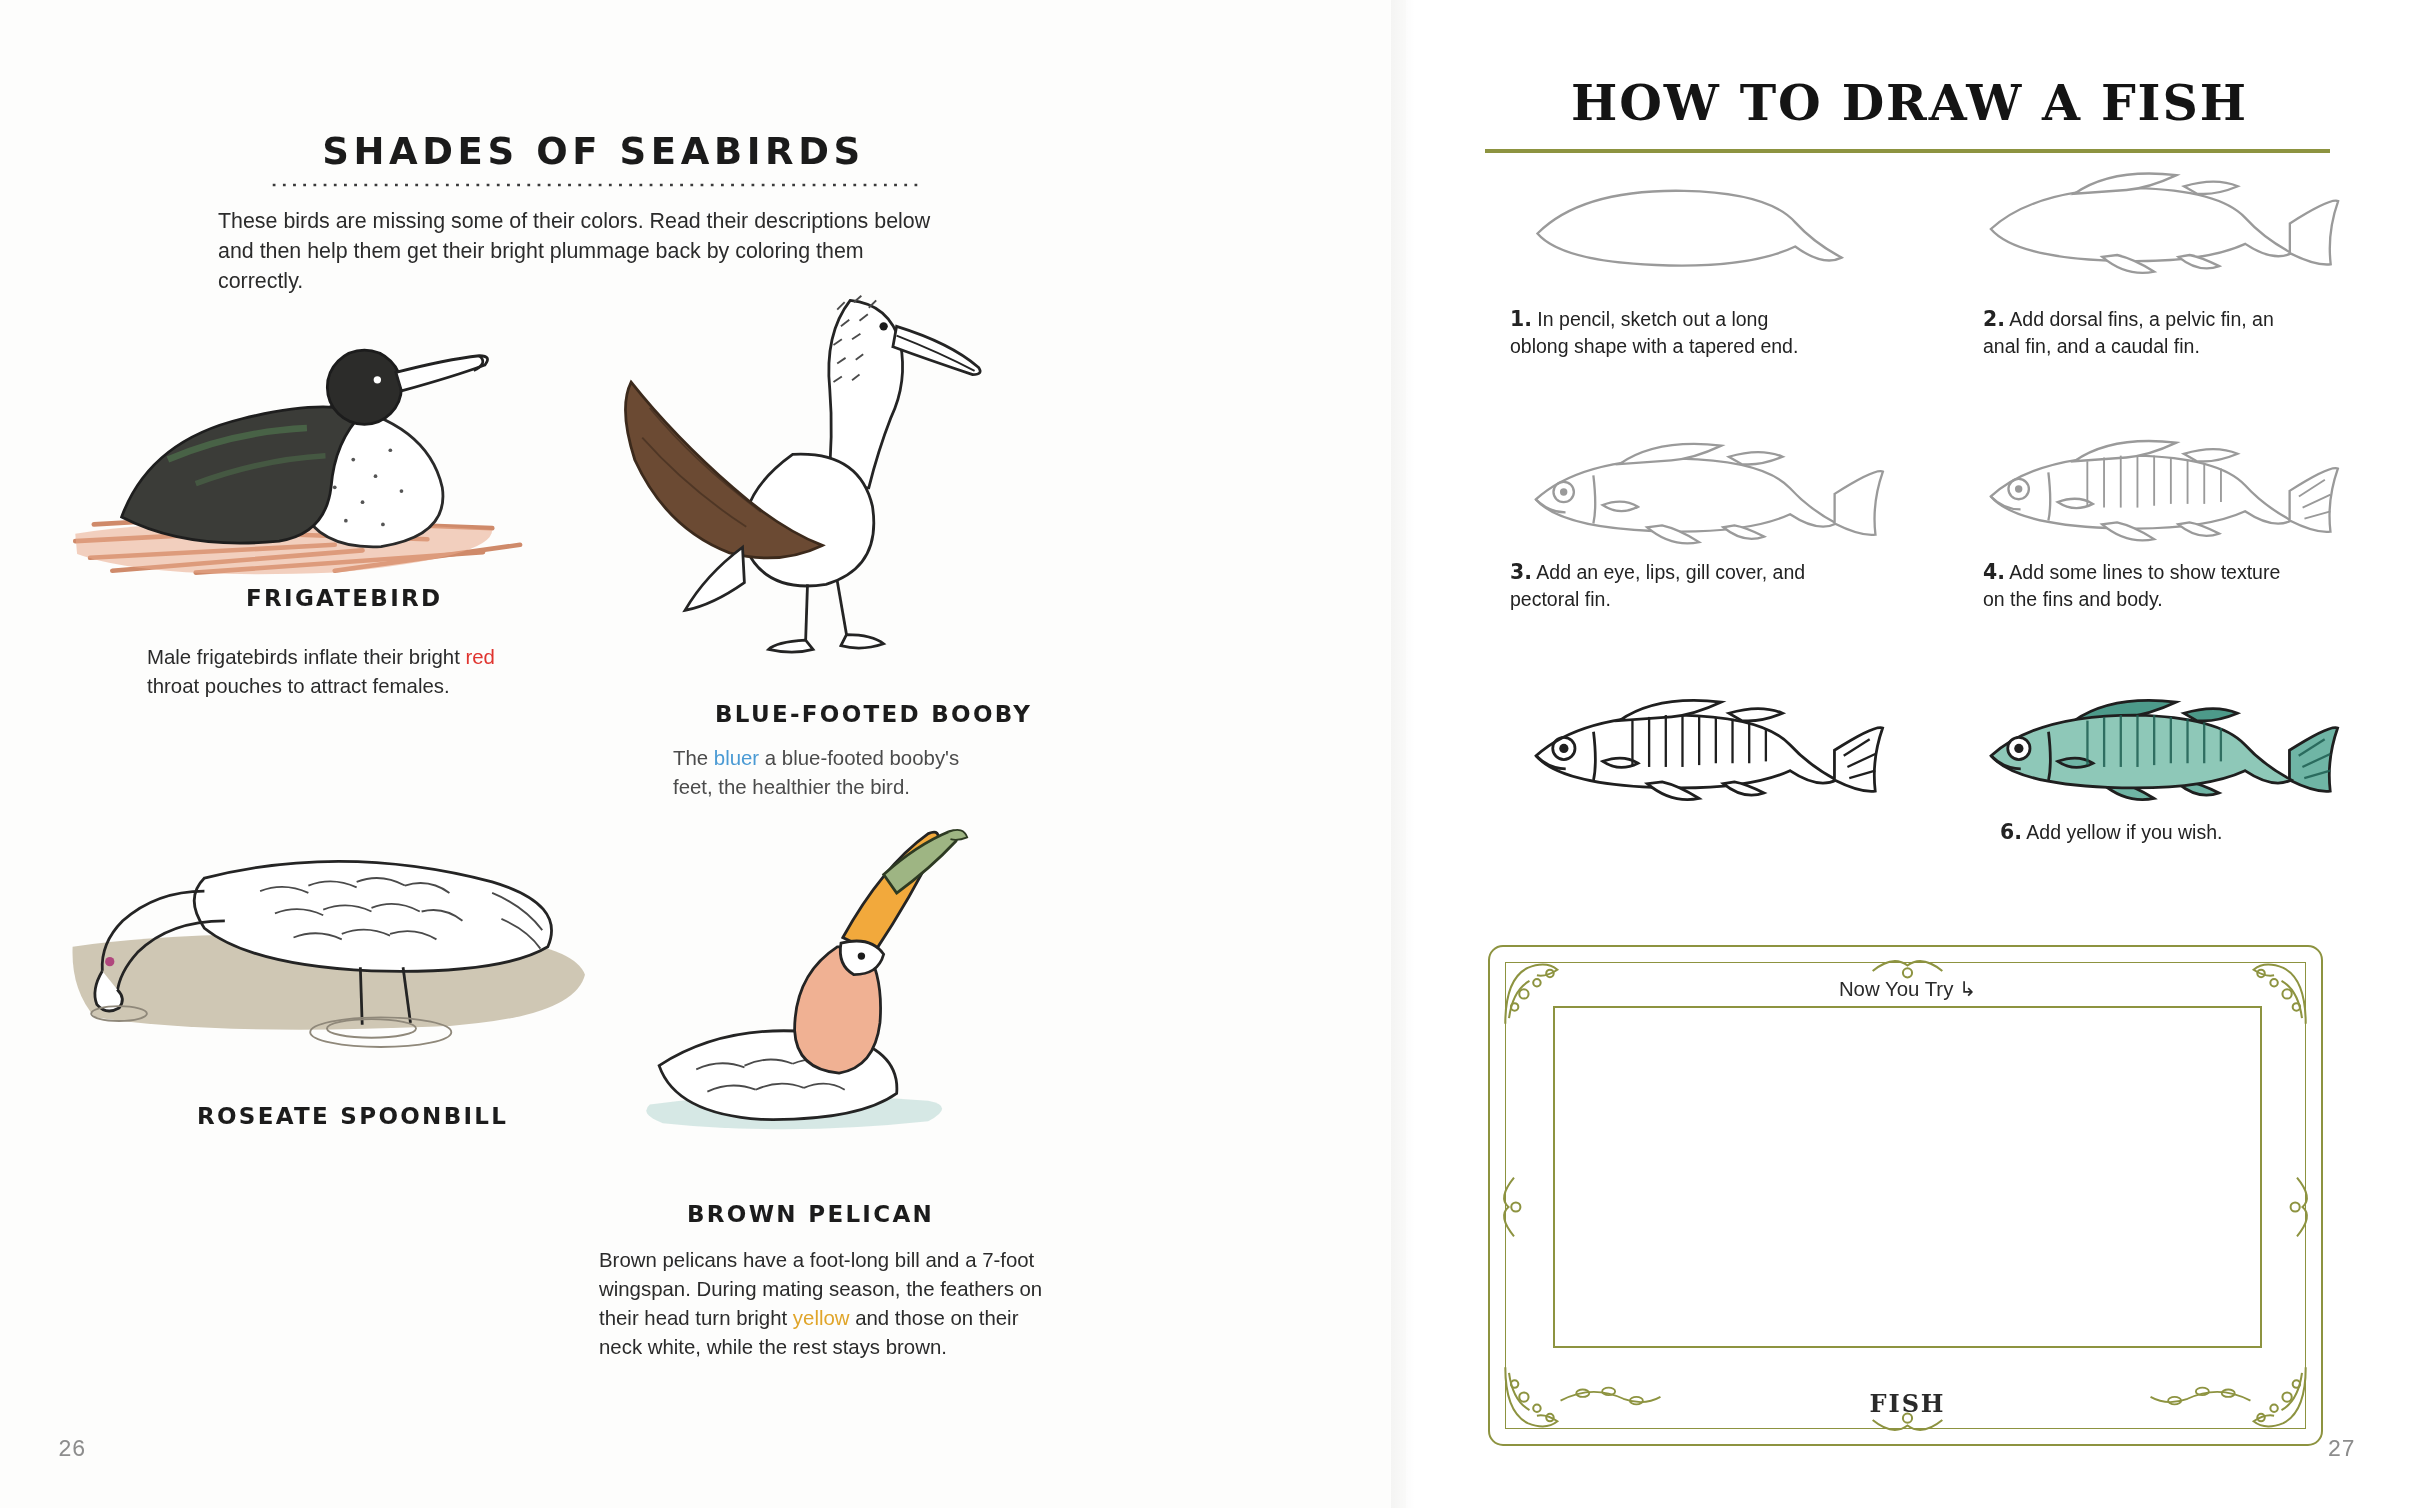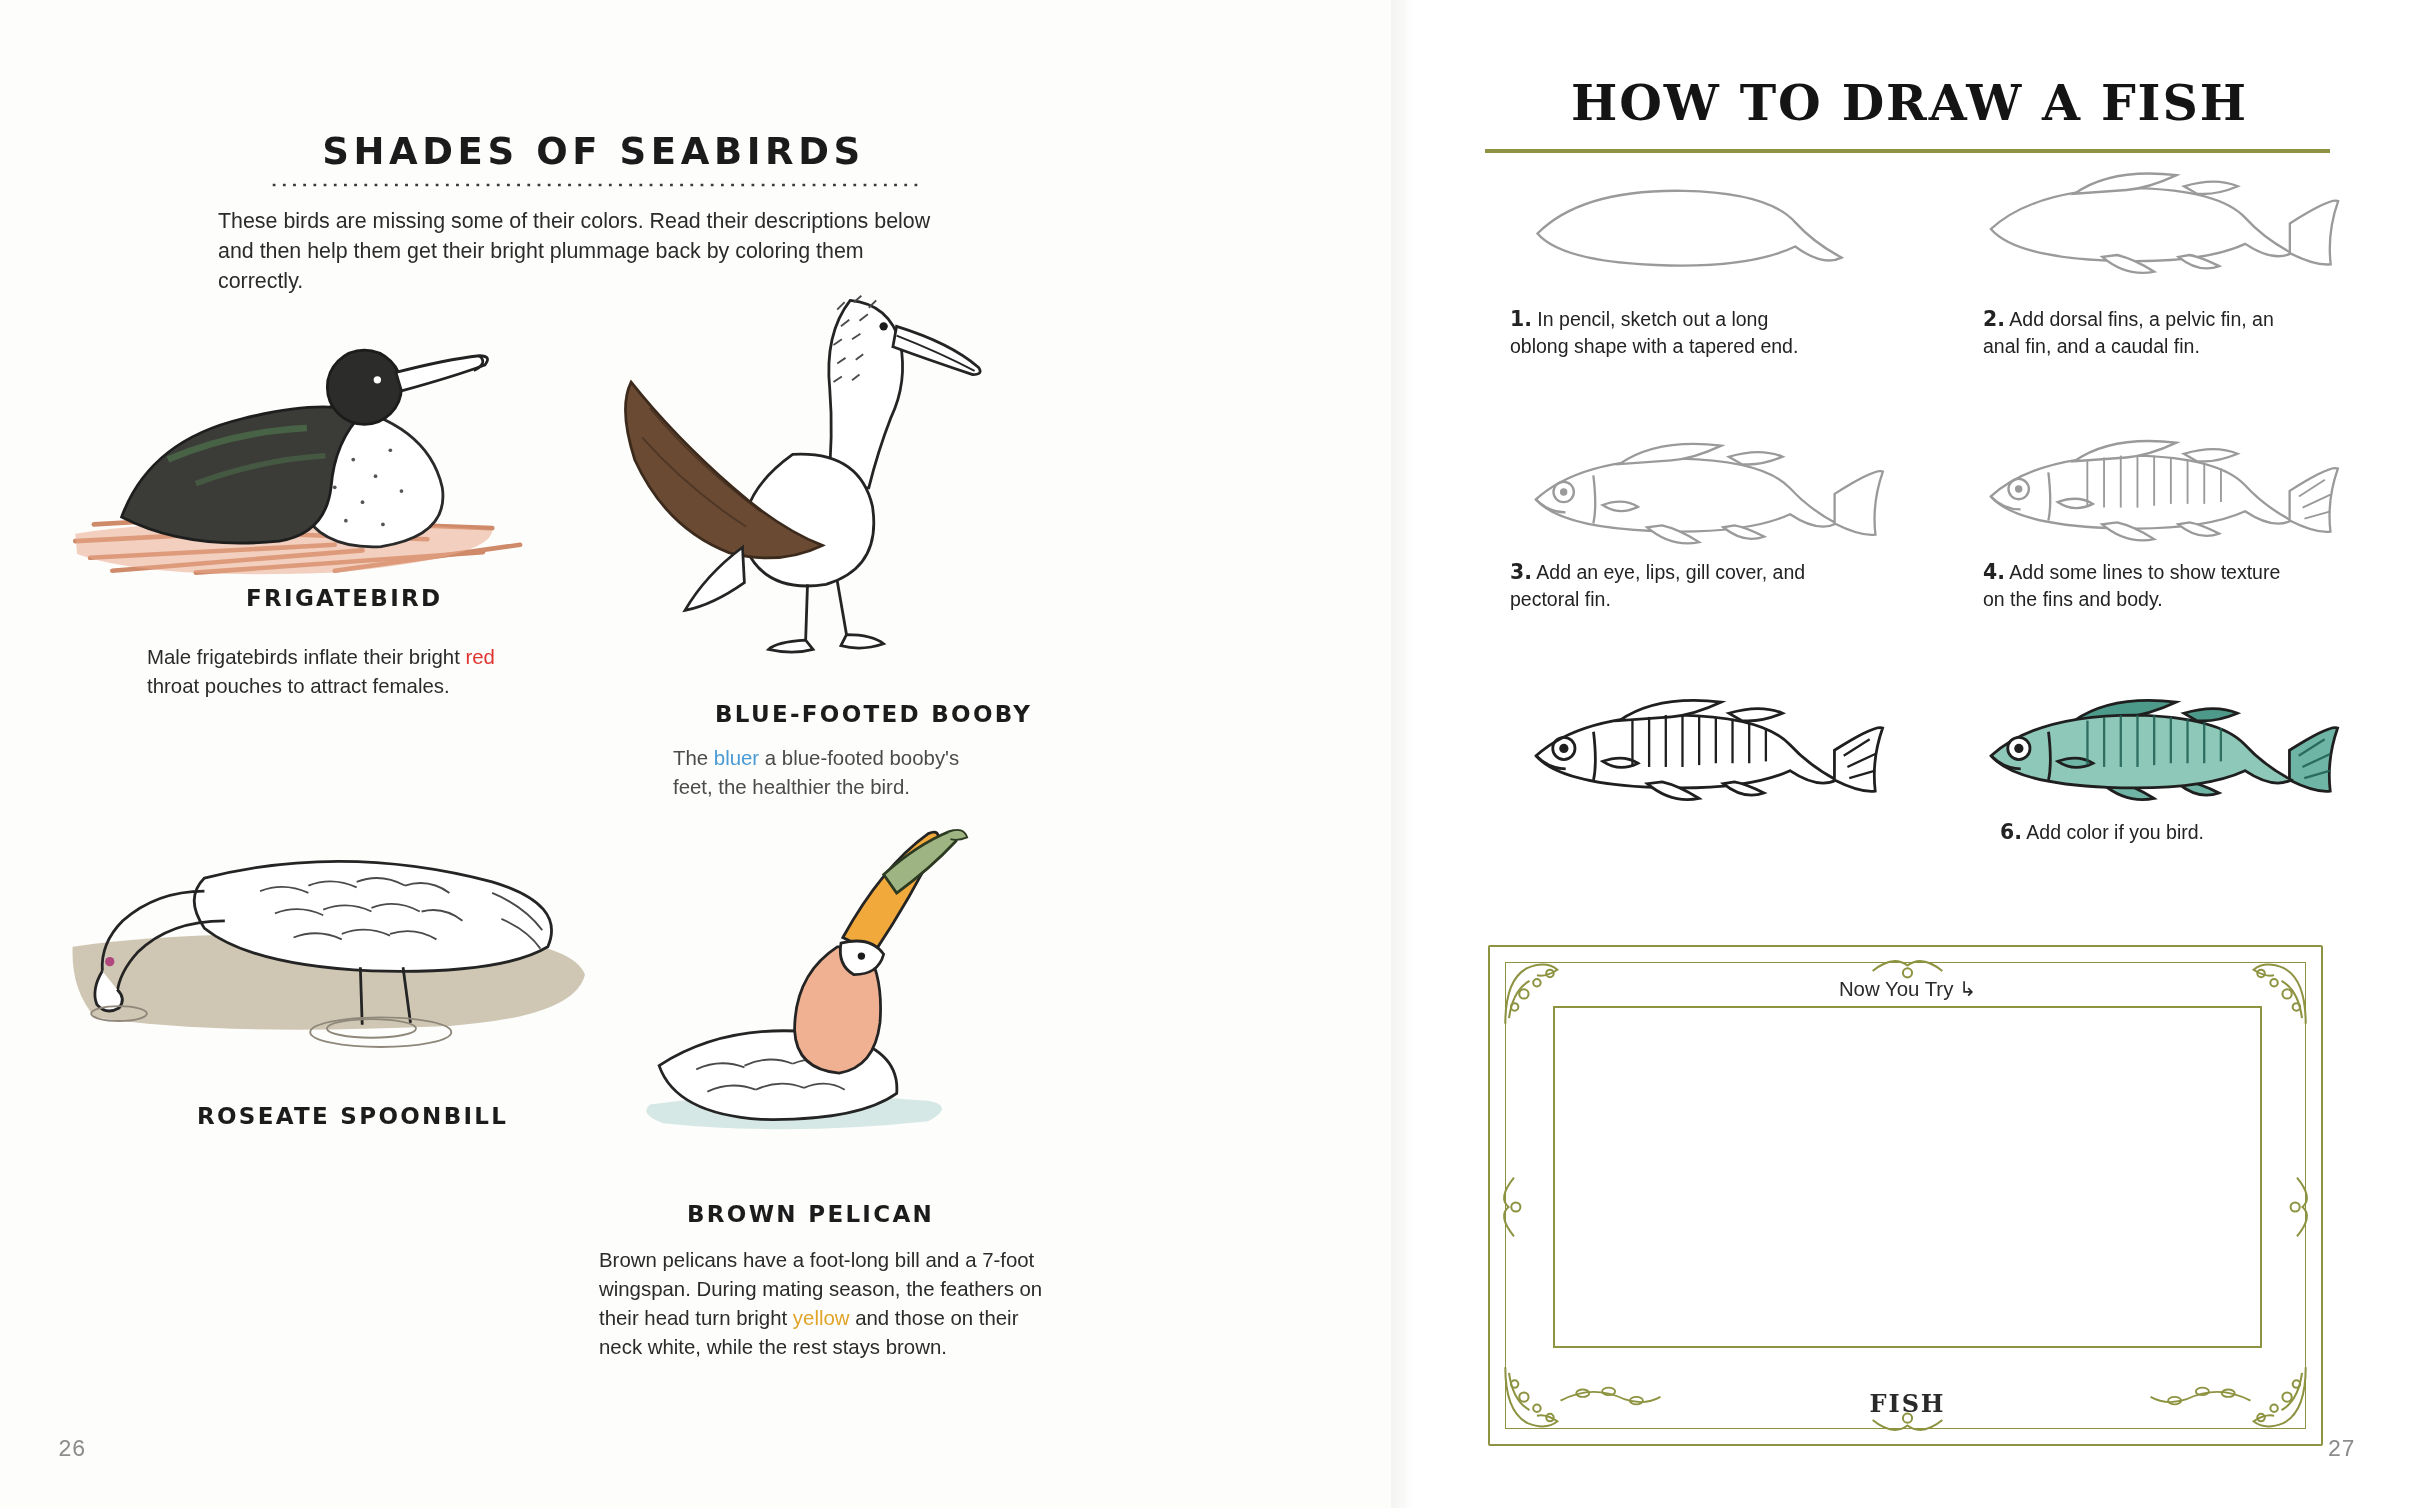--- a/index.html
+++ b/index.html
@@ -70,21 +70,21 @@
     position:absolute; left:79px; top:149px; width:845px; height:3.7px;
     background:#8d9340;
   }
   .step-txt {
     position:absolute; font-size:19.5px; line-height:27px; color:#232323;
   }
   .step-txt b { font-family:"DejaVu Sans", sans-serif; font-size:20.4px; }
 
   .frame-outer {
     position:absolute; left:82px; top:945px; width:835px; height:501px;
-    border:2.8px solid #8d9340; border-radius:2px;
+    border:2.8px solid #8d9340; border-radius:15px;
   }
   .frame-mid {
     position:absolute; left:15px; top:15px; right:15px; bottom:15px;
     border:1.9px solid #8d9340;
   }
   .frame-inner {
     position:absolute; left:63px; top:59px; width:709px; height:342px;
     border:2.8px solid #8d9340;
   }
   .frame-label-top {
@@ -419,21 +419,21 @@
             <path d="M278 54 v36"></path>
           <path d="M362 84 l28 -18"></path>
             <path d="M366 96 l30 -14"></path>
             <path d="M368 108 l28 -8"></path>
         </g>
       </svg>
     </div>
 
     <div class="step-txt" style="left:594px; top:819px; width:316px;">
       <b>6.</b>
-      <span>Add color if you bird.</span>
+      <span>Add yellow if you wish.</span>
     </div>
 
     <div class="frame-outer">
       <div class="frame-mid"></div>
 
       <svg class="corner-orn" style="left:5.6px; top:5.6px;" viewBox="0 0 86 86">
         <g fill="none" stroke="#8d9340" stroke-width="2.2">
           <path d="M10 76 Q10 28 34 16 Q54 8 66 18 Q54 26 44 24"></path>
           <path d="M14 70 Q18 40 36 30"></path>
           <circle cx="30" cy="44" r="5"></circle>

